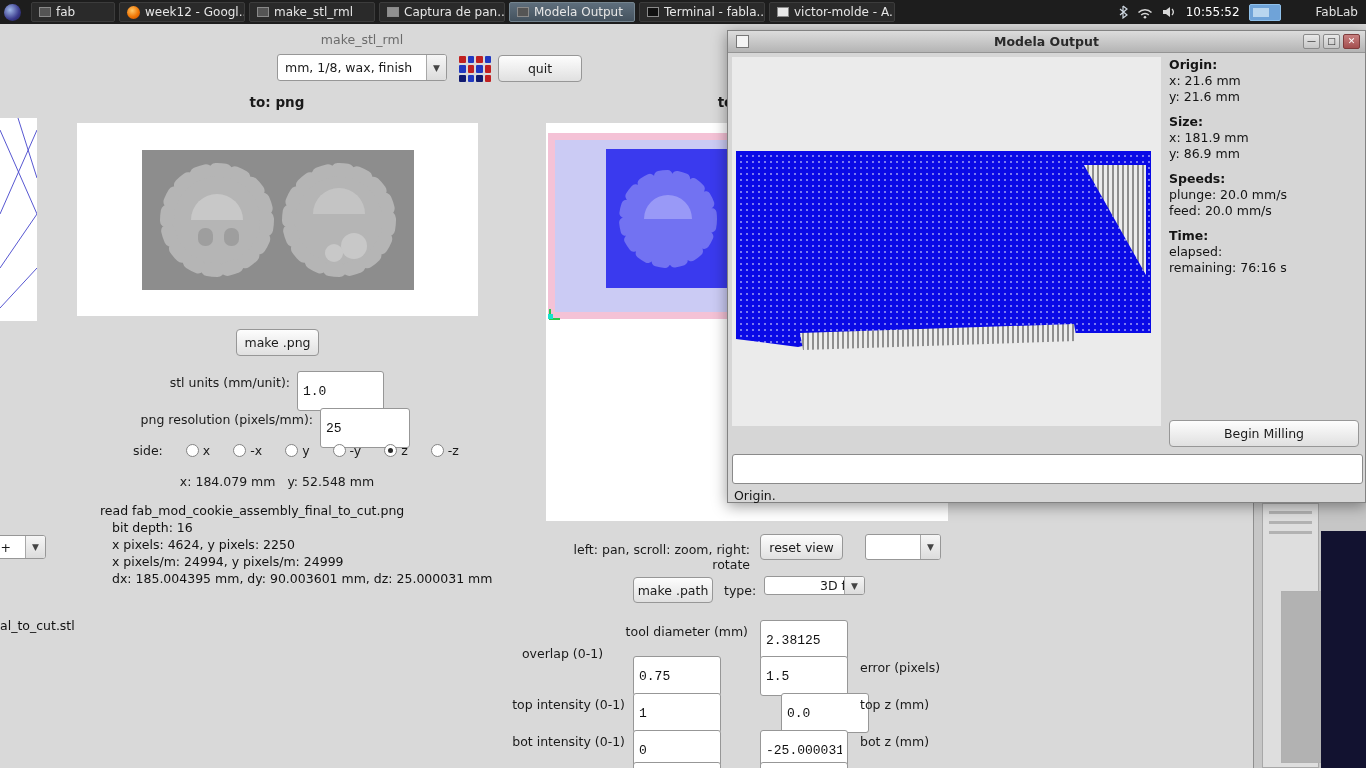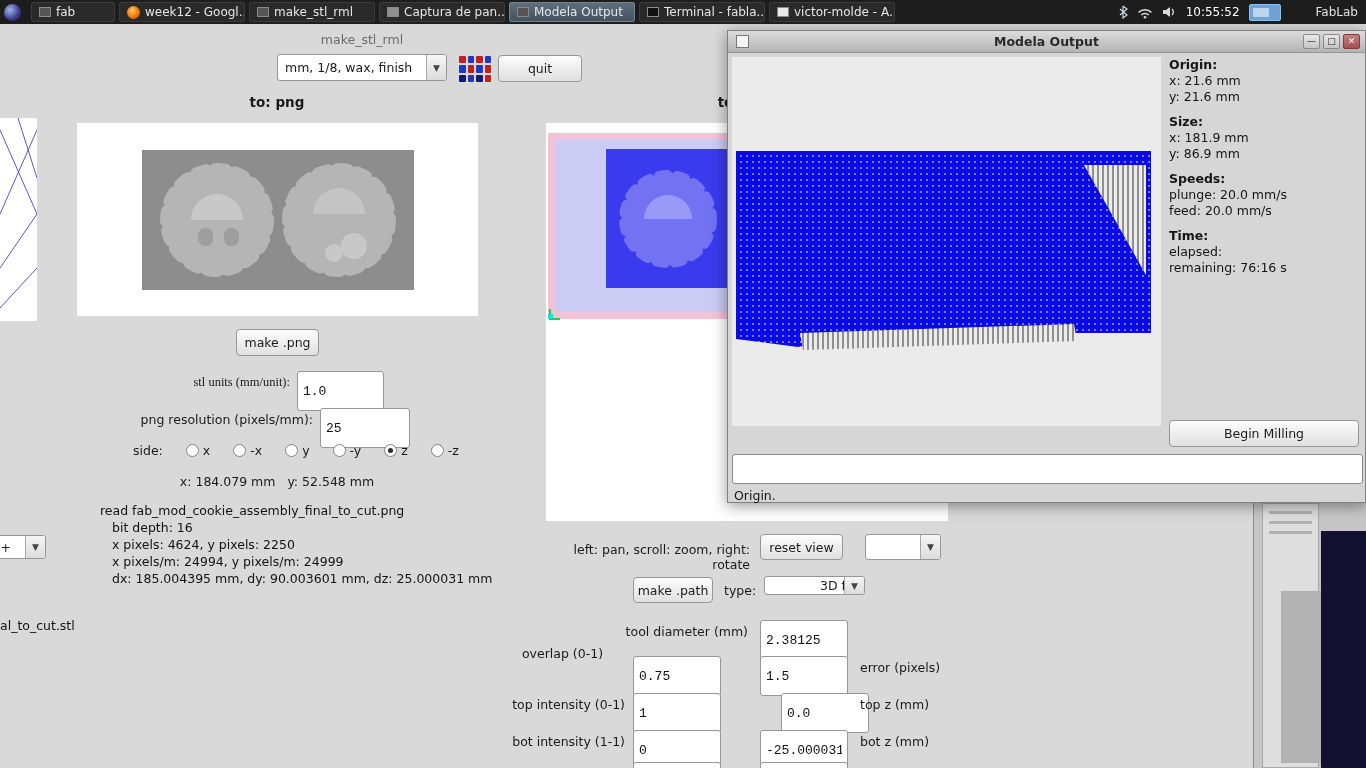--- a/index.html
+++ b/index.html
@@ -183,21 +183,21 @@
         <rect x="56" y="78" width="15" height="18" rx="7" fill="#9e9e9e"></rect>
         <rect x="82" y="78" width="15" height="18" rx="7" fill="#9e9e9e"></rect>
         <path d="M171 64 a26 26 0 0 1 52 0 z" fill="#c4c4c4"></path>
         <circle cx="212" cy="96" r="13" fill="#c8c8c8"></circle>
         <circle cx="192" cy="103" r="9" fill="#c8c8c8"></circle>
       </svg>
     </div>
 
     <button class="btn" style="position:absolute; left:236px; top:305px; width:83px; height:27px;">make .png</button>
 
-    <div class="lbl" style="position:absolute; left:130px; top:351px; width:160px; text-align:right;font-family:Liberation Serif, serif;">stl units (mm/unit):</div>
+    <div class="lbl" style="position:absolute; left:130px; top:351px; width:160px; text-align:right;">stl units (mm/unit):</div>
     <input class="field" style="position: absolute; left: 297px; top: 347px; width: 87px;" value="1.0">
 
     <div class="lbl" style="position:absolute; left:120px; top:388px; width:193px; text-align:right;">png resolution (pixels/mm):</div>
     <input class="field" style="position: absolute; left: 320px; top: 384px; width: 90px;" value="25">
 
     <div class="radio-row">
       <span class="lbl">side:</span>
       <label class="radio-opt">
         <span class="radio"></span>
         <span>x</span>
@@ -286,21 +286,21 @@
     <div class="lbl" style="position:absolute; left:500px; top:622px; width:125px; text-align:center;">overlap (0-1)</div>
     <input class="field" style="position: absolute; left: 633px; top: 632px; width: 88px;" value="0.75">
     <input class="field" style="position: absolute; left: 760px; top: 632px; width: 88px;" value="1.5">
     <div class="lbl" style="position:absolute; left:860px; top:636px;">error (pixels)</div>
 
     <div class="lbl" style="position:absolute; left:500px; top:673px; width:125px; text-align:right;">top intensity (0-1)</div>
     <input class="field" style="position: absolute; left: 633px; top: 669px; width: 88px;" value="1">
     <input class="field" style="position: absolute; left: 760px; top: 669px; width: 88px; margin-left: 21px;" value="0.0">
     <div class="lbl" style="position:absolute; left:860px; top:673px;">top z (mm)</div>
 
-    <div class="lbl" style="position:absolute; left:500px; top:710px; width:125px; text-align:right;">bot intensity (1-1)</div>
+    <div class="lbl" style="position:absolute; left:500px; top:710px; width:125px; text-align:right;">bot intensity (0-1)</div>
     <input class="field" style="position: absolute; left: 633px; top: 706px; width: 88px;" value="0">
     <input class="field" style="position: absolute; left: 760px; top: 706px; width: 88px;" value="-25.000031">
     <div class="lbl" style="position:absolute; left:860px; top:710px;">bot z (mm)</div>
 
     <input class="field" style="position: absolute; left: 633px; top: 738px; width: 88px;">
     <input class="field" style="position: absolute; left: 760px; top: 738px; width: 88px;">
   </div>
 
   <div class="right-frag">
     <div class="rf-col">

